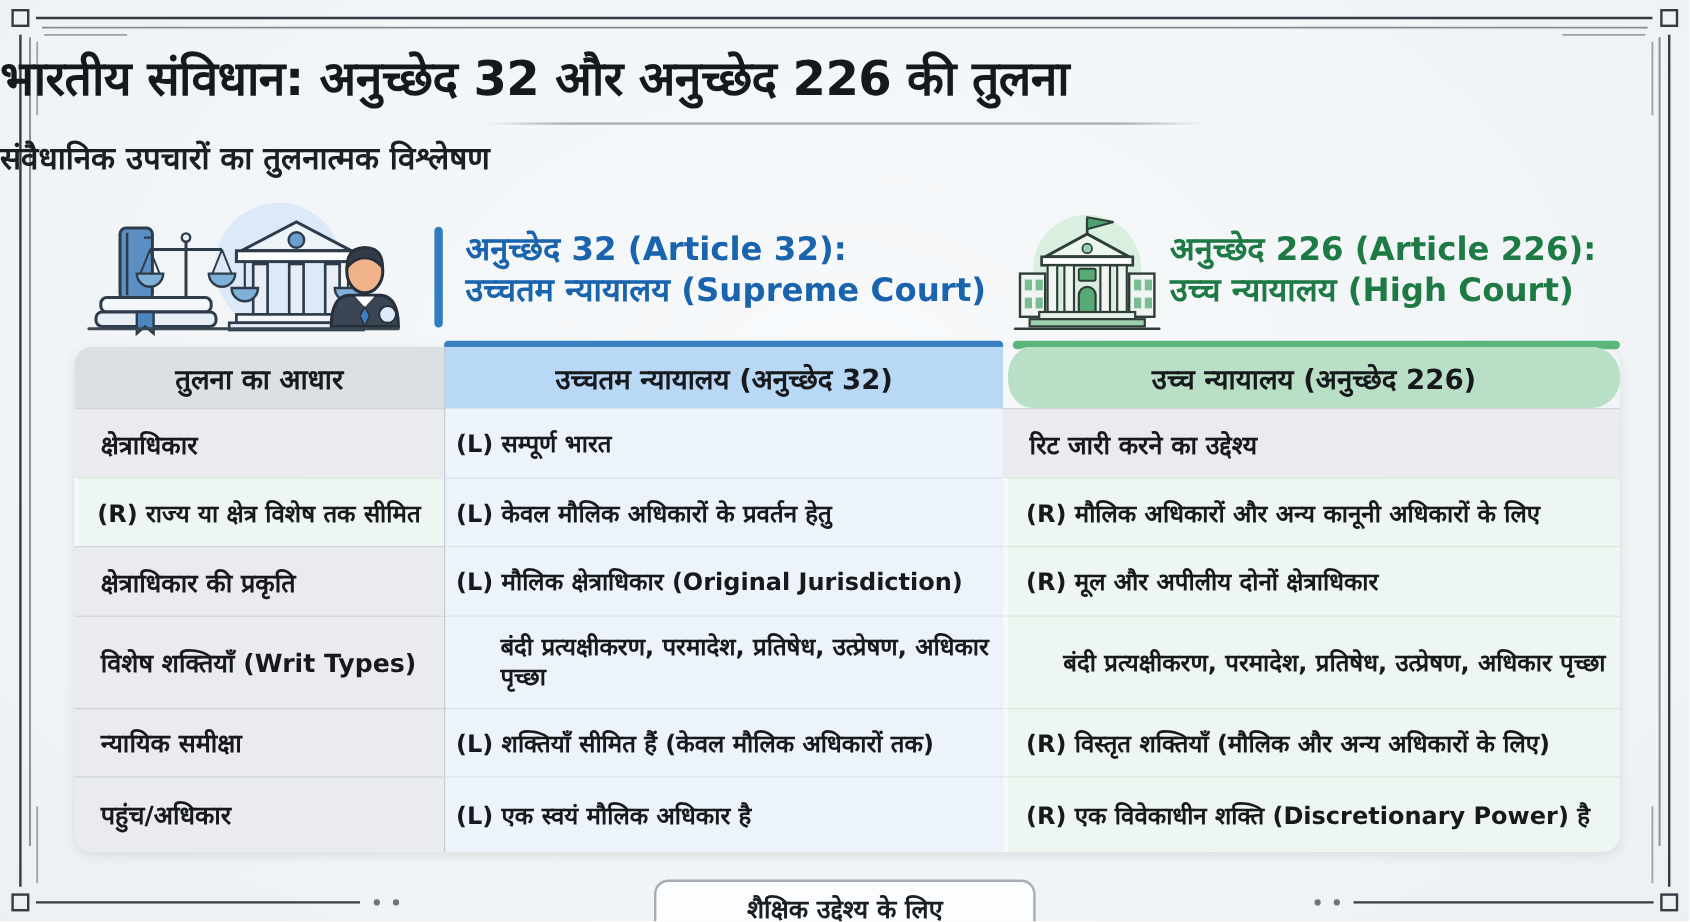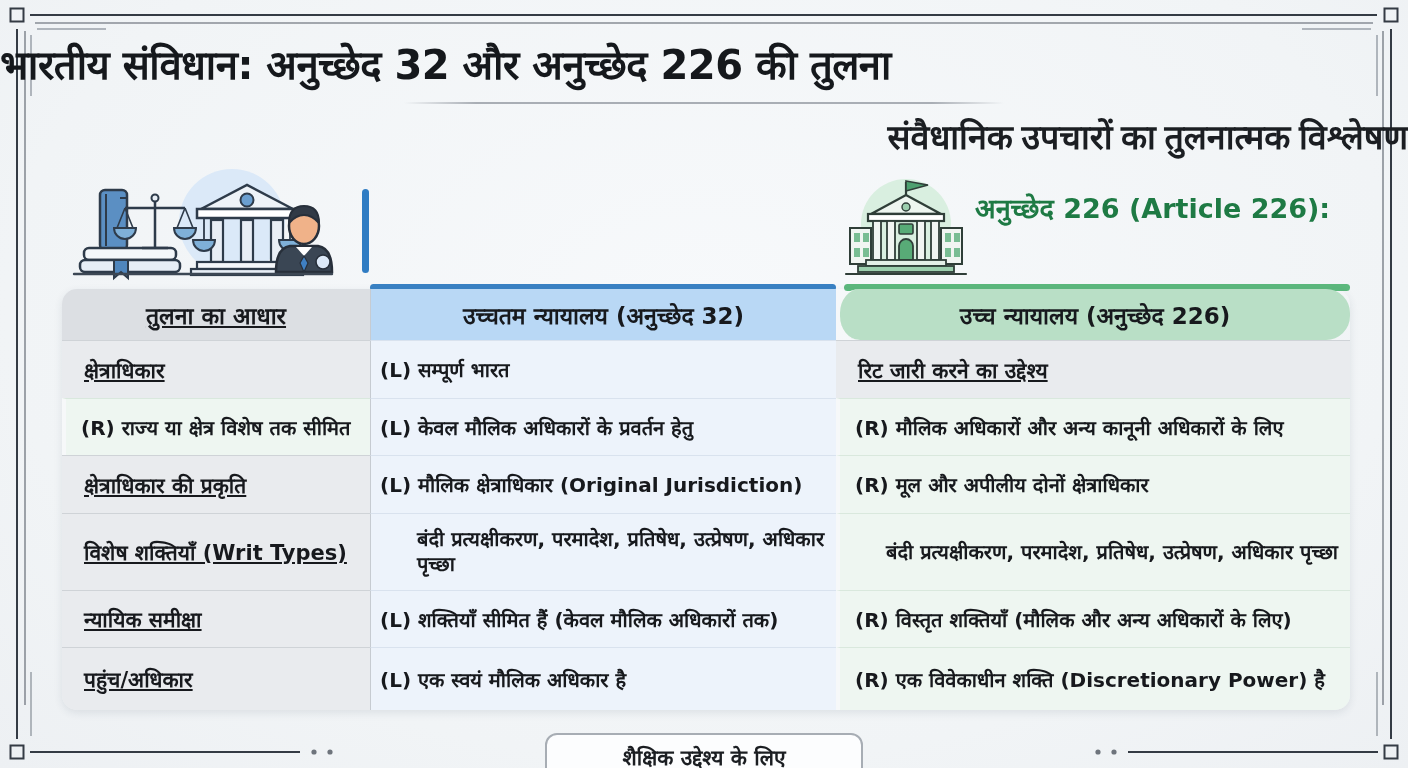--- a/index.html
+++ b/index.html
@@ -9,39 +9,39 @@
   .abs{position:absolute;}
 
   
   #frame-svg{position:absolute;inset:0;pointer-events:none;}
 
   
   .page-title{top:36px;left:0;width:100%;text-align:left;font-size:40px;font-weight:700;
     color:#15181c;letter-spacing:-0.5px;}
   .title-divider{top:102px;left:404px;width:600px;height:2px;
     background:linear-gradient(90deg,rgba(150,156,163,0),#a9aeb5 12%,#a9aeb5 88%,rgba(150,156,163,0));}
-  .page-subtitle{top:113px;left:0;width:100%;text-align:right;font-size:34px;font-weight:700;color:#1b1e22;font-family:Liberation Serif, serif;}
+  .page-subtitle{top:113px;left:0;width:100%;text-align:left;font-size:26px;font-weight:700;color:#1b1e22;}
 
   
   .legend-bar{top:189px;left:362px;width:7px;height:84px;border-radius:4px;background:#2f7cc3;}
   .legend-text{font-size:27px;font-weight:700;line-height:34px;}
   .legend-left-text{top:192px;left:388px;color:#1a64ae;}
   .legend-right-text{top:192px;left:975px;color:#1e7a44;}
 
   
   #table-wrap{top:284px;left:62px;width:1288px;height:426px;}
   .accent-pill{position:absolute;top:0;height:7px;border-radius:4px;}
   #pill-sc{left:308px;width:466px;background:#3a82c4;}
   #pill-hc{left:782px;width:506px;background:#5cb87d;}
   #grid{position:absolute;top:5px;left:0;width:1288px;height:421px;border-radius:15px;overflow:hidden;
     display:grid;grid-template-columns:308px 466px 514px;
     grid-template-rows:51px 58px 57px 58px 77px 57px 63px;
     box-shadow:0 3px 9px rgba(40,60,80,.10);}
   .cell{display:flex;align-items:center;color:#17191d;}
-  .c-basis{background:#e9ebee;padding-left:22px;font-size:21px;font-weight:700;border-top:1px solid #cfd3d7;text-decoration:underline;}
+  .c-basis{background:#e9ebee;padding-left:22px;font-size:21px;font-weight:700;border-top:1px solid #cfd3d7;}
   .c-sc{background:#edf3fb;padding-left:9px;font-size:20px;font-weight:700;
     border-left:1.5px solid #c6cbd1;border-top:1px solid #d9e2ee;}
   .c-hc{background:#eef6f1;padding-left:15px;font-size:20px;font-weight:700;
     border-left:4px solid #f6f8f9;border-top:1px solid #d9e8dd;}
   .hdr{justify-content:center;font-size:23px;font-weight:700;border-top:none !important;}
   .hdr.c-basis{background:#dcdfe3;padding-left:0;}
   .hdr.c-sc{background:#b9d8f5;padding-left:0;}
   .hdr.c-hc{background:#b9dfc6;padding-left:0;border-radius:24px;}
   .c-writ{padding-left:46px;line-height:1.25;padding-right:10px;}
 
@@ -123,20 +123,24 @@
     <path d="M206 104 q0 -24 14 -26 h28 q14 2 14 26 Z" fill="#3a4654" stroke="#272f3a" stroke-width="2.5"></path>
     <path d="M226 79 l8 9 l8 -9 Z" fill="#ffffff"></path>
     <path d="M234 88 l-4 7 l4 9 l4 -9 Z" fill="#3f7fc1" stroke="#272f3a" stroke-width="1.2"></path>
     <ellipse cx="234" cy="58" rx="15" ry="18" fill="#f0b289" stroke="#272f3a" stroke-width="2.5"></ellipse>
     <path d="M219 55 q0 -17 15 -17 q15 0 15 17 q-7 -8 -15 -8 q-8 0 -15 8 Z" fill="#313a46" stroke="#272f3a" stroke-width="2"></path>
     <circle cx="253" cy="94" r="7" fill="#dce9f8" stroke="#272f3a" stroke-width="1.6"></circle>
     <path d="M4 106 H262" stroke="#3c4754" stroke-width="2.4" stroke-linecap="round"></path>
   </svg>
 
   <div class="abs legend-bar"></div>
+  <div class="abs legend-text legend-left-text">
+    <div>अनुच्छेद 32 (Article 32):</div>
+    <div>उच्चतम न्यायालय (Supreme Court)</div>
+  </div>
 
   <svg class="abs" style="top:172px;left:842px;" width="128" height="108" viewBox="0 0 128 108">
     <circle cx="64" cy="52" r="45" fill="#d9efe0"></circle>
     <path d="M64 10 V24" stroke="#2f3e38" stroke-width="2.2"></path>
     <path d="M64 9 L86 13 L64 19 Z" fill="#4da06f" stroke="#2f3e38" stroke-width="1.6"></path>
     <path d="M29 42 L64 23 L99 42 Z" fill="#eef6f0" stroke="#2f3e38" stroke-width="2.4"></path>
     <circle cx="64" cy="35" r="4" fill="#9ccfae" stroke="#2f3e38" stroke-width="1.4"></circle>
     <rect x="26" y="42" width="76" height="7" fill="#ffffff" stroke="#2f3e38" stroke-width="2.2"></rect>
     <rect x="31" y="49" width="8" height="39" fill="#f1f5f2" stroke="#2f3e38" stroke-width="1.8"></rect>
     <rect x="45" y="49" width="8" height="39" fill="#f1f5f2" stroke="#2f3e38" stroke-width="1.8"></rect>
@@ -154,20 +158,21 @@
       <rect x="112" y="61" width="6" height="9" fill="#79bd93"></rect>
     <rect x="103" y="76" width="6" height="9" fill="#79bd93"></rect>
       <rect x="112" y="76" width="6" height="9" fill="#79bd93"></rect>
     <rect x="24" y="88" width="80" height="6" fill="#e3efe7" stroke="#2f3e38" stroke-width="1.8"></rect>
     <rect x="16" y="94" width="96" height="6" fill="#9ccfae" stroke="#2f3e38" stroke-width="1.8"></rect>
     <path d="M4 102 H124" stroke="#2f3e38" stroke-width="2.2" stroke-linecap="round"></path>
   </svg>
 
   <div class="abs legend-text legend-right-text">
     <div>अनुच्छेद 226 (Article 226):</div>
+    <div>उच्च न्यायालय (High Court)</div>
   </div>
 
   <div id="table-wrap" class="abs">
     <div id="pill-sc" class="accent-pill"></div>
     <div id="pill-hc" class="accent-pill"></div>
     <div id="grid">
 
       <div class="cell c-basis hdr">तुलना का आधार</div>
       <div class="cell c-sc hdr">उच्चतम न्यायालय (अनुच्छेद 32)</div>
       <div class="cell c-hc hdr">उच्च न्यायालय (अनुच्छेद 226)</div>

